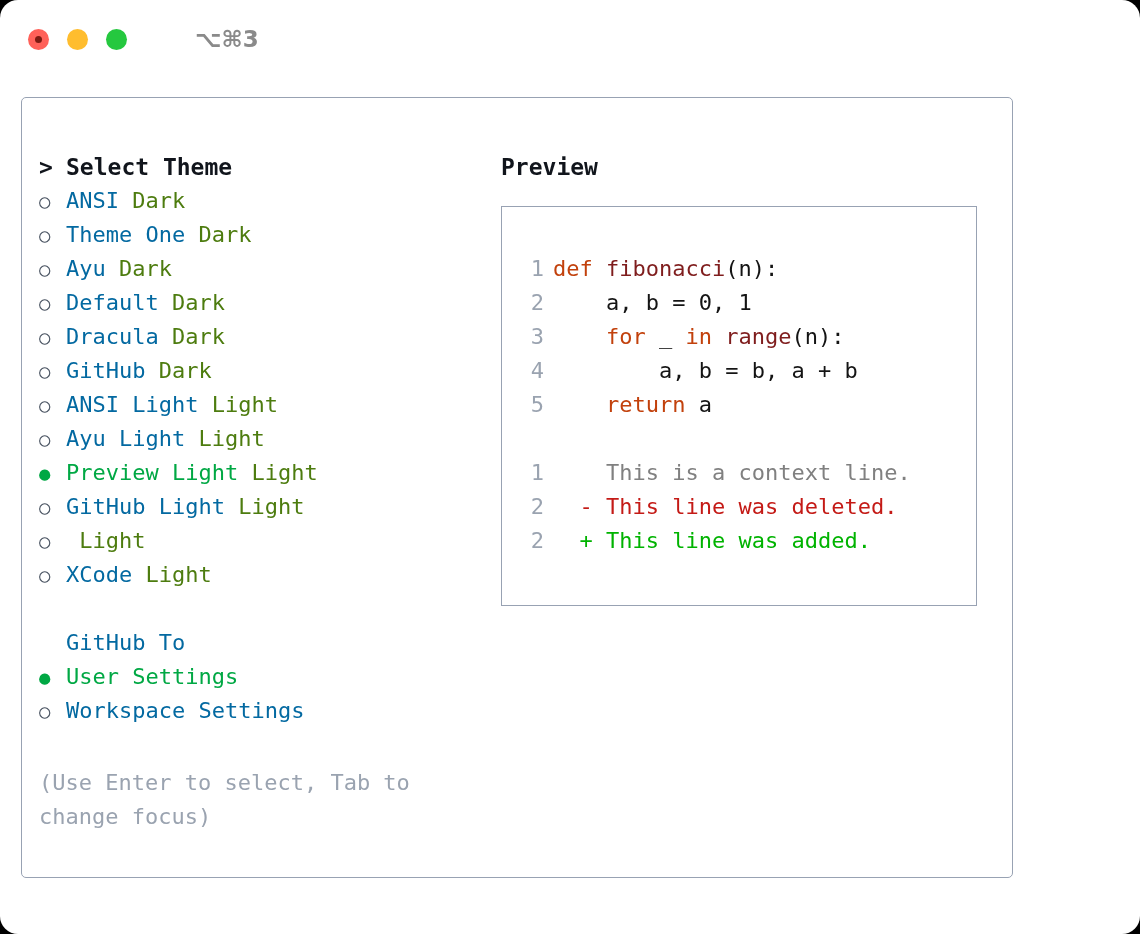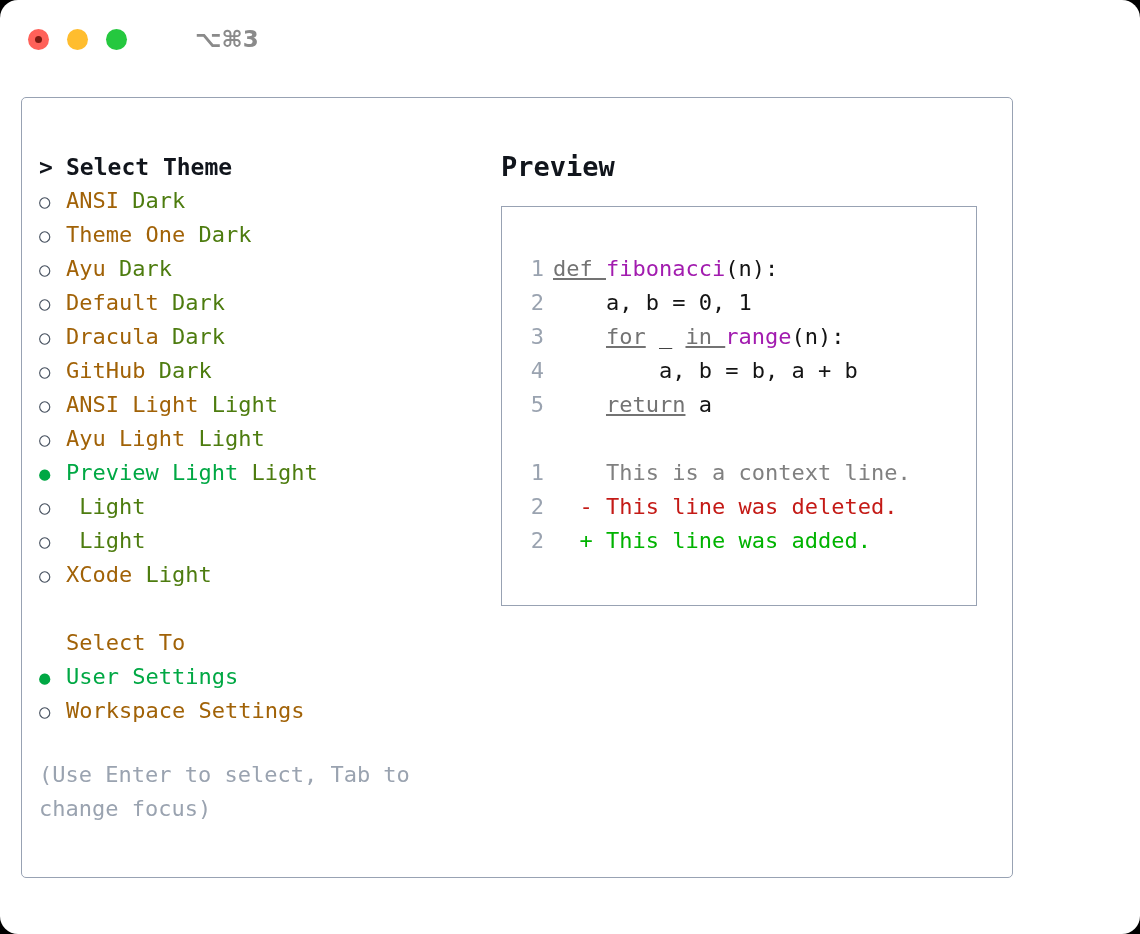--- a/index.html
+++ b/index.html
@@ -114,43 +114,43 @@
     white-space: pre;
   }
   .opt-marker {
     display: inline-block;
     width: 27px;
     flex: none;
     color: #4b5563;
     font-size: 19px;
   }
   .opt-row.selected .opt-marker { color: #00a844; }
-  .opt-label { color: #a16207; }
+  .opt-label { color: #0369a1; }
   .opt-row.selected .opt-label { color: #00a844; }
   .opt-variant { color: #4d7c0f; }
 
   .spacer-row { height: 34px; }
 
   .hint {
-    margin-top: 30px;
+    margin-top: 38px;
     font-size: 22px;
     line-height: 34px;
     color: #9aa3b0;
     width: 410px;
   }
 
   
   .right-col {
     position: absolute;
     left: 479px;
     top: 52px;
     width: 490px;
   }
   .preview-title {
-    font-size: 27px;
+    font-size: 23px;
     font-weight: bold;
     color: #11151c;
     line-height: 34px;
   }
   .preview-box {
     margin-top: 22px;
     width: 476px;
     height: 400px;
     border: 1.5px solid #98a2b3;
     box-sizing: border-box;
@@ -169,22 +169,22 @@
     white-space: pre;
   }
   .ln {
     display: inline-block;
     width: 26px;
     text-align: right;
     color: #9aa3b0;
     flex: none;
     margin-right: 9px;
   }
-  .tok-kw   { color: #737373; text-decoration: underline; }
-  .tok-fn   { color: #a21caf; }
+  .tok-kw   { color: #c2410c; }
+  .tok-fn   { color: #7f1d1d; }
   .tok-txt  { color: #141414; }
   .tok-ctx  { color: #808080; text-align: right; }
   .tok-del  { color: #c41a16; }
   .tok-add  { color: #00b300; }
   .blank-line { height: 34px; }
 </style>
 </head>
 <body>
 
 <div class="window">
@@ -209,30 +209,30 @@
         <div id="theme-list">
             <div class="opt-row"><span class="opt-marker">○</span><span class="opt-label">ANSI</span><span class="opt-variant"> Dark</span></div>
             <div class="opt-row"><span class="opt-marker">○</span><span class="opt-label">Theme One</span><span class="opt-variant"> Dark</span></div>
             <div class="opt-row"><span class="opt-marker">○</span><span class="opt-label">Ayu</span><span class="opt-variant"> Dark</span></div>
             <div class="opt-row"><span class="opt-marker">○</span><span class="opt-label">Default</span><span class="opt-variant"> Dark</span></div>
             <div class="opt-row"><span class="opt-marker">○</span><span class="opt-label">Dracula</span><span class="opt-variant"> Dark</span></div>
             <div class="opt-row"><span class="opt-marker">○</span><span class="opt-label">GitHub</span><span class="opt-variant"> Dark</span></div>
             <div class="opt-row"><span class="opt-marker">○</span><span class="opt-label">ANSI Light</span><span class="opt-variant"> Light</span></div>
             <div class="opt-row"><span class="opt-marker">○</span><span class="opt-label">Ayu Light</span><span class="opt-variant"> Light</span></div>
             <div class="opt-row selected"><span class="opt-marker">●</span><span class="opt-label">Preview Light</span><span class="opt-variant"> Light</span></div>
-            <div class="opt-row"><span class="opt-marker">○</span><span class="opt-variant"> Light</span></div>
+            <div class="opt-row"><span class="opt-marker">○</span><span class="opt-label">GitHub Light</span><span class="opt-variant"> Light</span></div>
             <div class="opt-row"><span class="opt-marker">○</span><span class="opt-variant"> Light</span></div>
             <div class="opt-row"><span class="opt-marker">○</span><span class="opt-label">XCode</span><span class="opt-variant"> Light</span></div>
           </div>
 
         <div class="spacer-row"></div>
 
         <div class="opt-row">
           <span class="opt-marker"></span>
-          <span class="opt-label">Select To</span>
+          <span class="opt-label">GitHub To</span>
         </div>
 
         <div id="apply-to-list">
             <div class="opt-row selected"><span class="opt-marker">●</span><span class="opt-label">User Settings</span></div>
             <div class="opt-row"><span class="opt-marker">○</span><span class="opt-label">Workspace Settings</span></div>
           </div>
 
         <div class="hint">(Use Enter to select, Tab to change focus)</div>
       </div>
 

